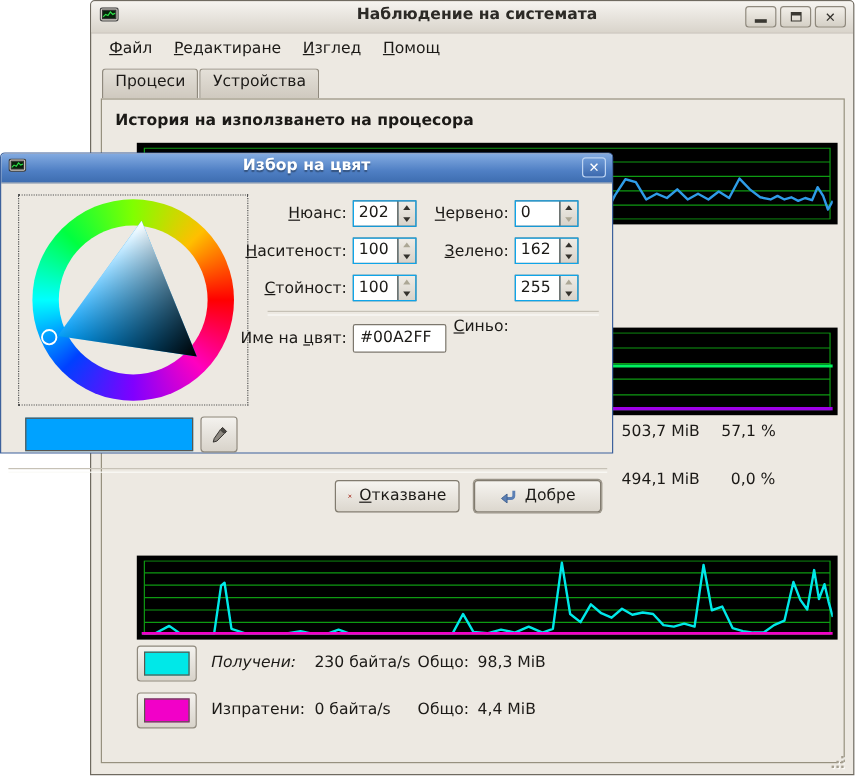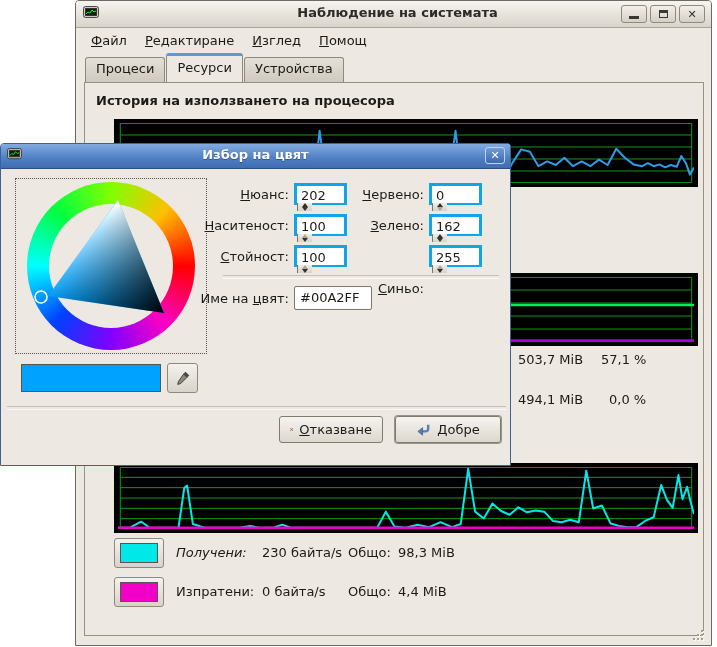--- a/index.html
+++ b/index.html
@@ -63,21 +63,21 @@
     display:flex;align-items:center;justify-content:center;
   }
   .legend-swatch-inner{width:36px;height:18px;border:1px solid #5a564e;}
   .legend-text{position:absolute;white-space:nowrap;}
 
   .grip{position:absolute;right:8px;bottom:5px;width:14px;height:14px;}
   .grip i{position:absolute;width:2px;height:2px;background:#a59f90;box-shadow:1px 1px 0 #fbfaf7;}
 
   
   .dialog{
-    position:absolute;left:0;top:143px;width:511px;height:323px;
+    position:absolute;left:0;top:127px;width:511px;height:251px;
     background:#EDE9E2;border:1px solid #3d619c;border-radius:4px 4px 0 0;box-sizing:border-box;z-index:10;
   }
   .dlg-titlebar{
     position:absolute;left:0;top:0;right:0;height:24px;
     background:linear-gradient(#83ABE1,#4F7FC4 60%,#3E6DB0);
     border-radius:3px 3px 0 0;border-bottom:1px solid #2d4f80;
   }
   .dlg-titlebar .wicon{position:absolute;left:6px;top:4px;}
   .dlg-title-text{
     position:absolute;left:0;right:0;top:3px;text-align:center;color:#fff;font-weight:bold;
@@ -98,21 +98,21 @@
     background:conic-gradient(from 0deg,
       #80ff00, #ffbf00 12.5%, #ff0000 25%, #ff00bf 37.5%,
       #8000ff 50%, #0040ff 62.5%, #00ffff 75%, #00ff40 87.5%, #80ff00);
   }
   .hue-ring-hole{
     position:absolute;left:22px;top:22px;width:124px;height:124px;border-radius:50%;background:#EDE9E2;
   }
   .wheel-svg{position:absolute;left:0;top:0;}
 
   .field-label{position:absolute;width:110px;text-align:right;white-space:nowrap;}
-  .spinbox{position:absolute;height:22px;display:flex;border:3px solid #0ea5e9;background:#0c4a6e;box-sizing:border-box;flex-direction:column;}
+  .spinbox{position:absolute;height:22px;display:flex;border:1px solid #0ea5e9;background:#0c4a6e;box-sizing:border-box;}
   .spin-entry{flex:1;padding:2px 4px 0 4px;background:#fff;}
   .spin-btns{width:14px;display:flex;flex-direction:column;border-left:1px solid #7c776d;background:linear-gradient(#efece6,#d8d3ca);}
   .spin-up,.spin-down{flex:1;display:flex;align-items:center;justify-content:center;}
   .spin-up::after{content:"";width:0;height:0;border-left:3px solid transparent;border-right:3px solid transparent;border-bottom:4px solid #33312c;}
   .spin-down::after{content:"";width:0;height:0;border-left:3px solid transparent;border-right:3px solid transparent;border-top:4px solid #33312c;}
   .spin-up.disabled::after{border-bottom-color:#aca795;}
   .spin-down.disabled::after{border-top-color:#aca795;}
 
   .entry-box{position:absolute;background:#fff;border:1px solid #7c776d;box-sizing:border-box;border-radius:2px;padding:3px 6px 0 5px;}
 
@@ -158,21 +158,20 @@
 
   <div class="menubar">
     <span class="menu-item"><span class="mn">Ф</span><span>айл</span></span>
     <span class="menu-item"><span class="mn">Р</span><span>едактиране</span></span>
     <span class="menu-item"><span class="mn">И</span><span>зглед</span></span>
     <span class="menu-item"><span class="mn">П</span><span>омощ</span></span>
   </div>
 
   <div class="tabs">
     <div class="tab">Процеси</div>
-    <div class="tab active">Ресурси</div>
     <div class="tab">Устройства</div>
   </div>
 
   <div class="page-frame"></div>
 
   <div class="section-heading abs" style="left:20px;top:92px;">История на използването на процесора</div>
 
   <div class="chart" style="left:38px;top:118px;width:584px;height:68px;">
       <svg viewBox="0 0 100 100" preserveAspectRatio="none">
         <rect x="0.4" y="0.7" width="99.2" height="98.6" fill="none" stroke="#0E9A12" vector-effect="non-scaling-stroke" stroke-width="1"></rect>

